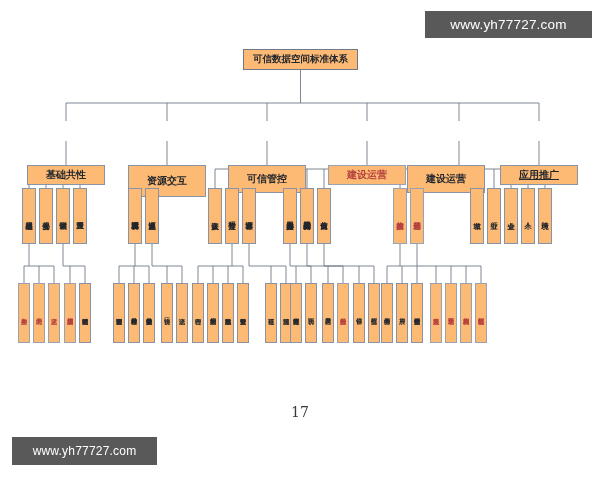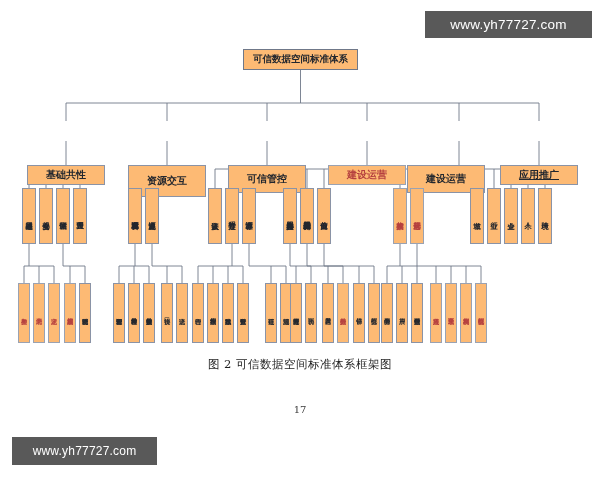--- a/index.html
+++ b/index.html
@@ -52,21 +52,21 @@
 
   
   #caption{
     position:absolute;left:0;top:357px;width:600px;text-align:center;
     font-family:"DejaVu Serif","Liberation Serif",serif;
     font-size:11.5px;color:#1d1d1d;letter-spacing:.5px;
   }
   #page-number{
     position:absolute;left:0;top:404px;width:600px;text-align:center;
     font-family:"DejaVu Serif","Liberation Serif",serif;
-    font-size:10px;color:#3a3a3a;
+    font-size:14px;color:#3a3a3a;
   }
 </style>
 </head>
 <body>
 
 <div class="page">
 
   <div class="watermark" id="wm-top">www.yh77727.com</div>
 
   <div id="diagram">
@@ -214,19 +214,18 @@
         <div class="node v lvl4" style="left: 381px; top: 283px; width: 12px; height: 60px;">中间服务平台</div>
         <div class="node v lvl4" style="left: 396px; top: 283px; width: 12px; height: 60px;">用户节点</div>
         <div class="node v lvl4" style="left: 411px; top: 283px; width: 12px; height: 60px;">可信数据空间平台</div>
         <div class="node v lvl4 red" style="left: 430px; top: 283px; width: 12px; height: 60px;">接入准入规范</div>
         <div class="node v lvl4 red" style="left: 445px; top: 283px; width: 12px; height: 60px;">互联互通要求</div>
         <div class="node v lvl4 red" style="left: 460px; top: 283px; width: 12px; height: 60px;">共享利用机制</div>
         <div class="node v lvl4 red" style="left: 475px; top: 283px; width: 12px; height: 60px;">收益分配机制</div>
       </div>
   </div>
 
-  <div id="caption">图 2 可信数据空间标准体系框架图</div>
 
   <div id="page-number">17</div>
 
   <div class="watermark" id="wm-bottom">www.yh77727.com</div>
 
 </div>
 
 </body></html>

